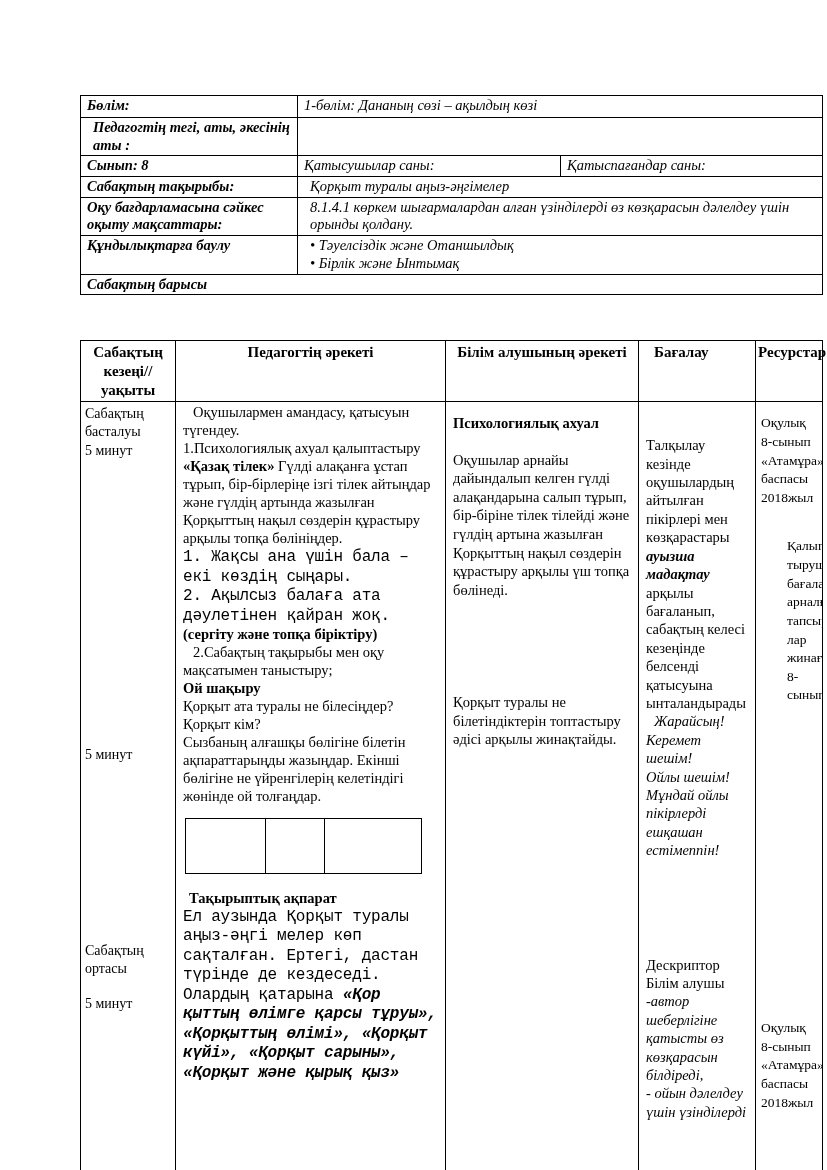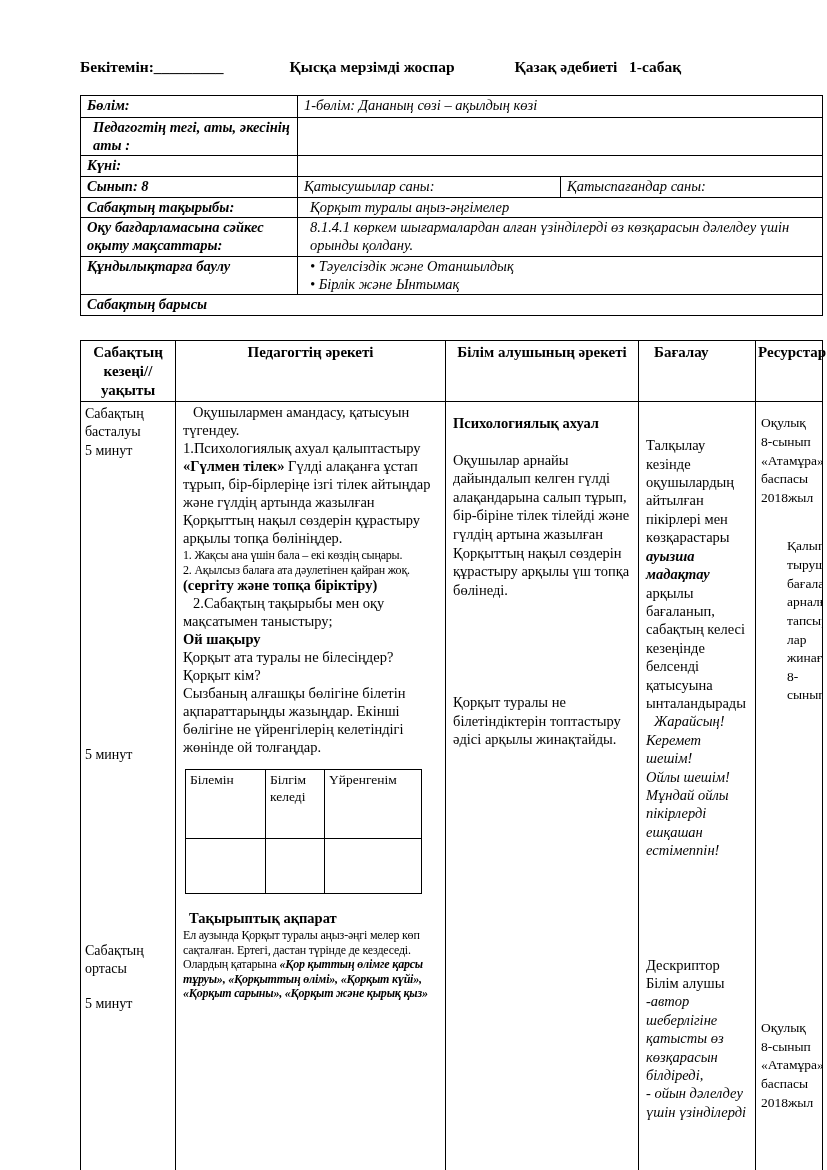--- a/index.html
+++ b/index.html
@@ -30,21 +30,21 @@
   
   .c-stage{padding:3px 4px;font-size:14px;line-height:1.3;}
   .st-t2{margin-top:286px;}
   .st-b{margin-top:178px;}
   .st-t3{margin-top:17px;}
 
   
   .c-teacher{padding:2px 6px 0 7px;font-size:14.5px;line-height:1.24;}
   .c-teacher p{margin:0;}
   .b{font-weight:bold;}
-  .sans{font-family:Liberation Serif, serif;font-size:12px;line-height:1.22;letter-spacing:-0.2px;}
+  .sans{font-family:Liberation Mono, monospace;font-size:16px;line-height:1.22;letter-spacing:-0.2px;}
   .bi{font-weight:bold;font-style:italic;}
   .p-ind{text-indent:10px;}
   table.kwl{border-collapse:collapse;table-layout:fixed;width:236px;margin:12px 0 0 2px;}
   table.kwl td{border:1.6px solid #000;font-size:13.5px;padding:2px 4px;vertical-align:top;line-height:1.25;}
   .kwl-h{height:64px;}
   .kwl-e{height:50px;}
   .t-head{font-weight:bold;margin-top:16px !important;text-indent:6px;}
 
   
   .c-student{padding:12px 6px 0 7px;font-size:14.5px;line-height:1.28;}
@@ -61,43 +61,34 @@
   
   .c-res{padding:12px 1px 0 5px;font-size:13.5px;line-height:1.38;}
   .r-2{margin-top:30px;margin-left:26px;}
   .r-3{margin-top:314px;}
 </style>
 </head>
 <body>
 
 <div class="page">
 
-  <div class="doc-header">
-    <span>Бекітемін:_________</span>
-    <span class="ht">Қысқа мерзімді жоспар</span>
-    <span class="hs">Қазақ әдебиеті   1-сабақ</span>
-  </div>
 
   <table class="info">
     <colgroup>
         <col style="width:217px">
         <col style="width:263px">
         <col style="width:262px">
       </colgroup>
     <tbody>
         <tr style="height:22px">
       <td class="lbl">Бөлім:</td>
       <td colspan="2">1-бөлім: Дананың сөзі – ақылдың көзі</td>
     </tr>
     <tr style="height:38px">
       <td class="lbl ind1">Педагогтің тегі, аты, әкесінің аты :</td>
-      <td colspan="2"></td>
-    </tr>
-    <tr style="height:18px">
-      <td class="lbl">Күні:</td>
       <td colspan="2"></td>
     </tr>
     <tr style="height:18px">
       <td class="lbl">Сынып:   8</td>
       <td>Қатысушылар саны:</td>
       <td>Қатыспағандар саны:</td>
     </tr>
     <tr style="height:19px">
       <td class="lbl">Сабақтың тақырыбы:</td>
       <td colspan="2" class="ind1">Қорқыт туралы аңыз-әңгімелер</td>
@@ -142,40 +133,35 @@
 5 минут</div>
           <div class="st-t2">5 минут</div>
           <div class="st-b pre">Сабақтың ортасы</div>
           <div class="st-t3">5 минут</div>
         </div>
       </td>
       <td>
         <div class="cw c-teacher">
           <p class="p-ind">Оқушылармен амандасу, қатысуын түгендеу.</p>
           <p>1.Психологиялық ахуал қалыптастыру</p>
-          <p><span class="b">«Гүлмен тілек»</span><span> Гүлді алақанға ұстап тұрып, бір-бірлеріңе ізгі тілек айтыңдар және гүлдің артында жазылған Қорқыттың нақыл сөздерін құрастыру арқылы  топқа бөлініңдер.</span></p>
+          <p><span class="b">«Қазақ тілек»</span><span> Гүлді алақанға ұстап тұрып, бір-бірлеріңе ізгі тілек айтыңдар және гүлдің артында жазылған Қорқыттың нақыл сөздерін құрастыру арқылы  топқа бөлініңдер.</span></p>
           <p class="sans">1. Жақсы ана үшін бала – екі көздің сыңары.</p>
           <p class="sans">2. Ақылсыз балаға ата дәулетінен қайран жоқ.</p>
           <p class="b">(сергіту және топқа біріктіру)</p>
           <p class="p-ind">2.Сабақтың тақырыбы мен оқу мақсатымен таныстыру;</p>
           <p class="b">Ой шақыру</p>
           <p>Қорқыт ата туралы не білесіңдер? Қорқыт кім?</p>
           <p>Сызбаның алғашқы бөлігіне білетін ақпараттарыңды жазыңдар. Екінші бөлігіне  не үйренгілерің  келетіндігі жөнінде ой толғаңдар.</p>
           <table class="kwl">
             <colgroup>
                   <col style="width:80px">
                   <col style="width:59px">
                   <col style="width:97px">
                 </colgroup>
             <tbody>
-                  <tr>
-              <td class="kwl-h">Білемін</td>
-              <td class="kwl-h">Білгім келеді</td>
-              <td class="kwl-h">Үйренгенім</td>
-            </tr>
             <tr>
               <td class="kwl-e"></td>
               <td class="kwl-e"></td>
               <td class="kwl-e"></td>
             </tr>
           </tbody>
               </table>
           <p class="t-head">Тақырыптық ақпарат</p>
           <p class="sans"><span>Ел аузында Қорқыт туралы аңыз-әңгі мелер көп сақталған. Ертегі, дастан түрінде де кездеседі. Олардың қатарына </span><span class="bi">«Қор қыттың өлімге қарсы тұруы», «Қорқыттың өлімі», «Қорқыт  күйі», «Қорқыт сарыны», «Қорқыт және қырық қыз»</span></p>
         </div>

